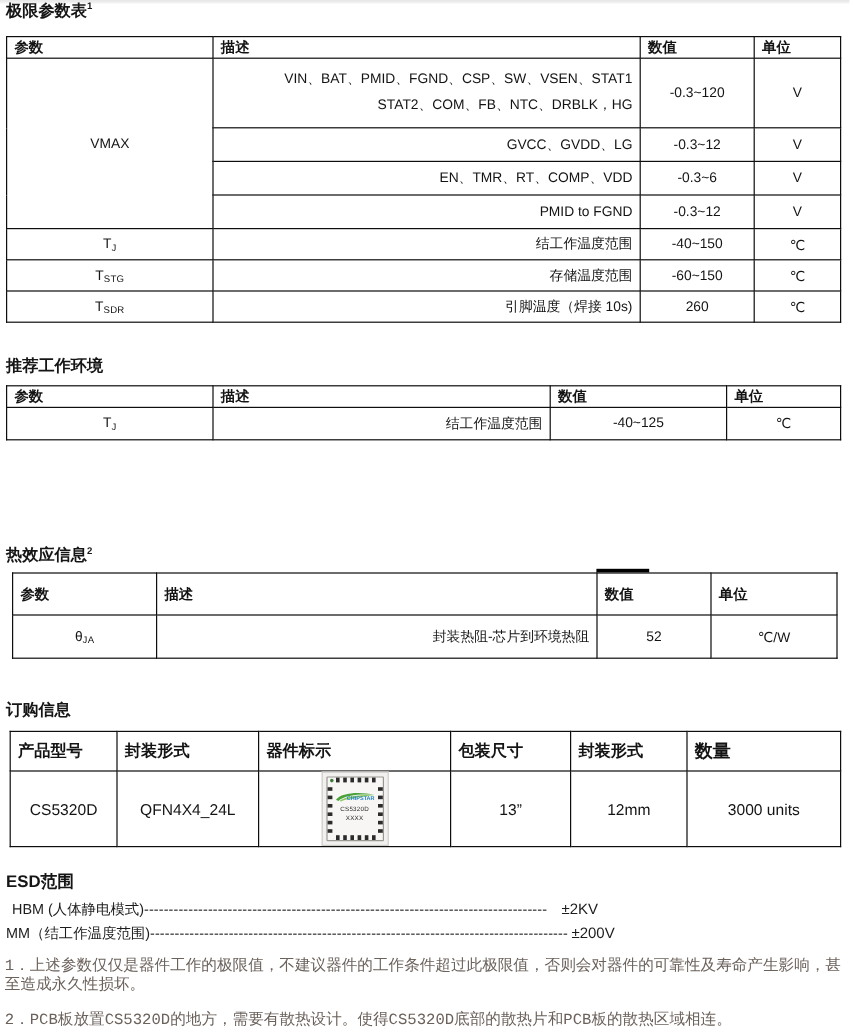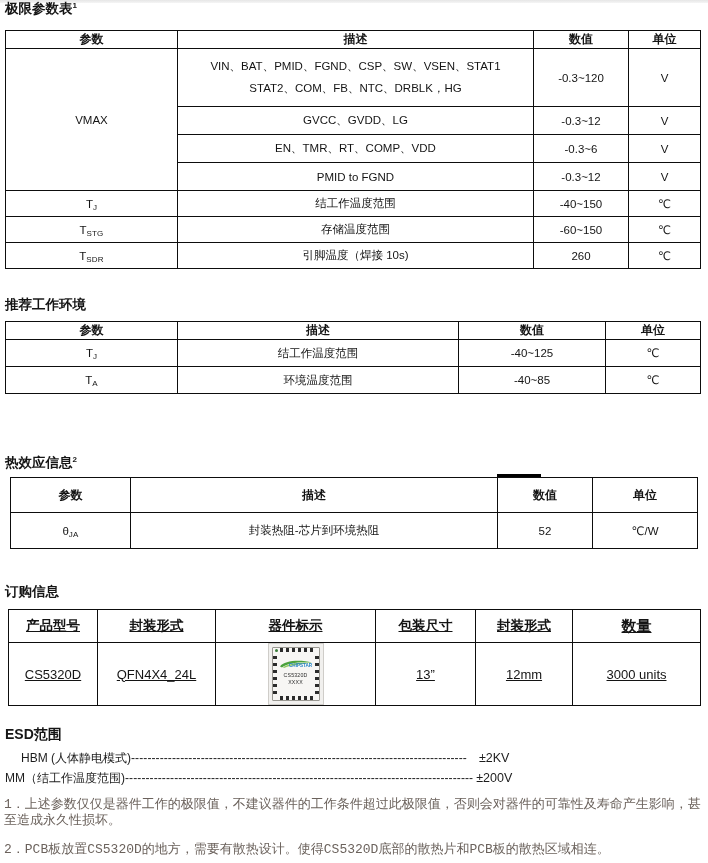--- a/index.html
+++ b/index.html
@@ -52,25 +52,25 @@
     color: #141414;
   }
   table.dt td, table.dt th {
     border: 1px solid #0d0d0d;
     padding: 0 6px;
     vertical-align: middle;
     font-weight: normal;
   }
   table.dt th {
     font-weight: bold;
-    text-align: center;
+    text-align: left;
     font-size: 12px;
   }
   .c { text-align: center; }
-  .l { text-align: center; }
+  .l { text-align: right; }
   sub {
     font-size: 8px;
     vertical-align: baseline;
     position: relative;
     top: 2px;
     letter-spacing: 0.2px;
   }
   .desc-two-line {
     line-height: 1.9;
     padding-top: 2px;
@@ -245,26 +245,20 @@
         <th class="c">单位</th>
       </tr>
     </thead>
     <tbody>
       <tr style="height:27px">
         <td class="c"><span>T</span><sub>J</sub></td>
         <td class="l">结工作温度范围</td>
         <td class="c">-40~125</td>
         <td class="c">℃</td>
       </tr>
-      <tr style="height:27px">
-        <td class="c"><span>T</span><sub>A</sub></td>
-        <td class="l">环境温度范围</td>
-        <td class="c">-40~85</td>
-        <td class="c">℃</td>
-      </tr>
     </tbody>
   </table>
 
   <div class="sec-title" style="left:5px; top:456px;">
     <span>热效应信息</span><sup>2</sup>
   </div>
 
   <div class="thick-seg" style="left:497px; top:474px; width:44px;"></div>
 
   <table class="dt" style="left:10px; top:477px; width:687px;">
@@ -289,21 +283,21 @@
         <td class="c">52</td>
         <td class="c">℃/W</td>
       </tr>
     </tbody>
   </table>
 
   <div class="sec-title" style="left:5px; top:585px;">
     <span>订购信息</span>
   </div>
 
-  <table class="dt" style="left:8px; top:609px; width:692px; font-size:13px;text-decoration:underline;">
+  <table class="dt" style="left:8px; top:609px; width:692px; font-size:13px;">
     <colgroup>
       <col style="width:89px">
         <col style="width:118px">
         <col style="width:160px">
       <col style="width:100px">
         <col style="width:97px">
         <col style="width:128px">
     </colgroup>
     <thead>
       <tr style="height:33px">
@@ -372,21 +366,21 @@
         <td class="c">12mm</td>
         <td class="c">3000 units</td>
       </tr>
     </tbody>
   </table>
 
   <div class="sec-title" style="left:5px; top:727px; font-size:14px;">
     <span>ESD范围</span>
   </div>
 
-  <div class="esd-line" style="left:21px; top:750px;">
+  <div class="esd-line" style="left:10px; top:750px;">
     <span>HBM (人体静电模式)</span><span class="esd-dashes">----------------------------------------------------------------------------------</span><span class="esd-val" style="padding-left:12px;">±2KV</span>
   </div>
 
   <div class="esd-line" style="left:5px; top:770px;">
     <span>MM（结工作温度范围)</span><span class="esd-dashes">-------------------------------------------------------------------------------------</span><span class="esd-val" style="padding-left:3px;">±200V</span>
   </div>
 
   <div class="note" style="left:4px; top:797px;">1．上述参数仅仅是器件工作的极限值，不建议器件的工作条件超过此极限值，否则会对器件的可靠性及寿命产生影响，甚至造成永久性损坏。</div>
   <div class="note" style="left:4px; top:842px;">2．PCB板放置CS5320D的地方，需要有散热设计。使得CS5320D底部的散热片和PCB板的散热区域相连。</div>
 

